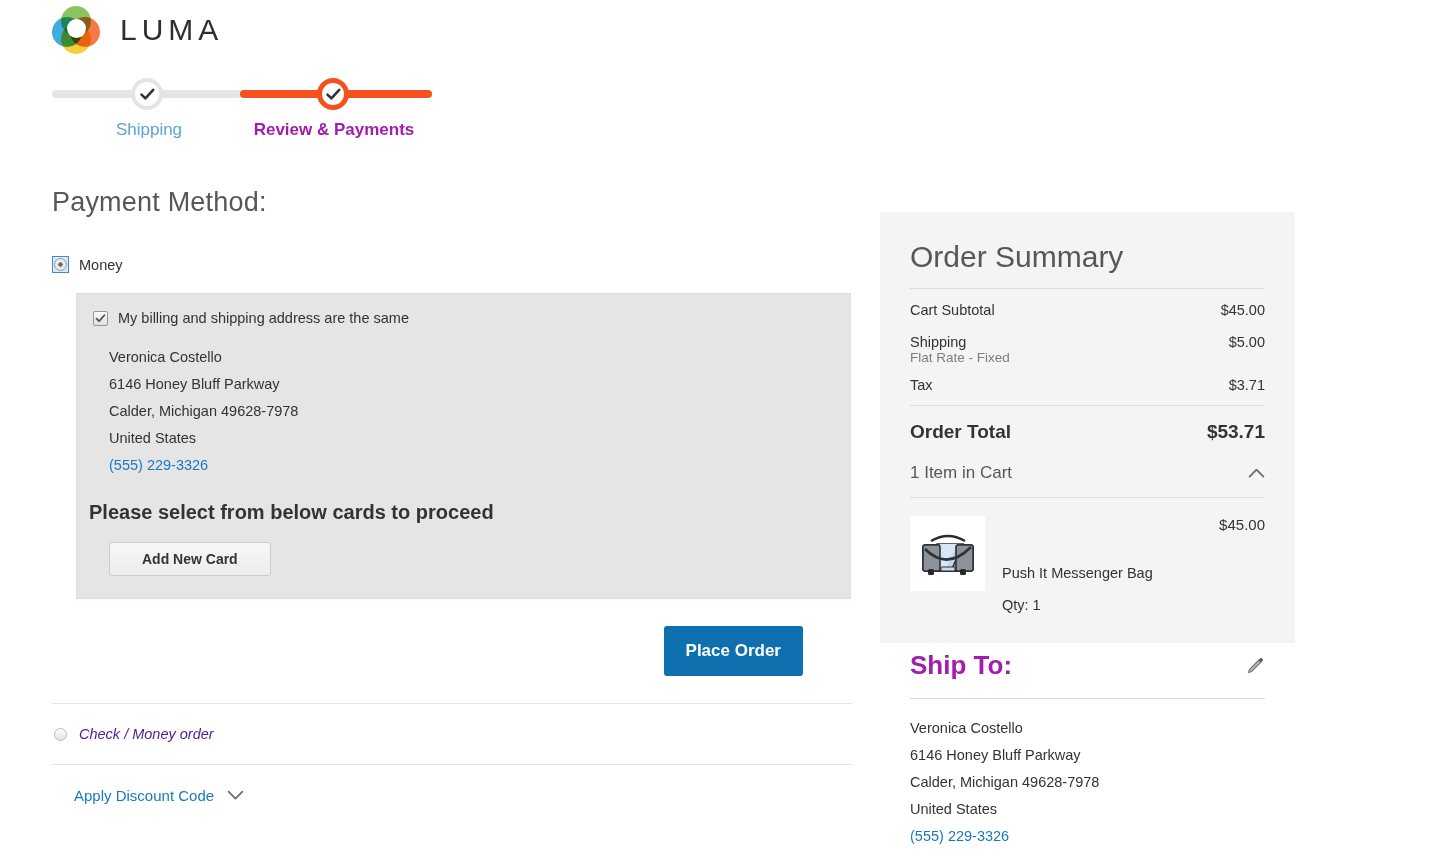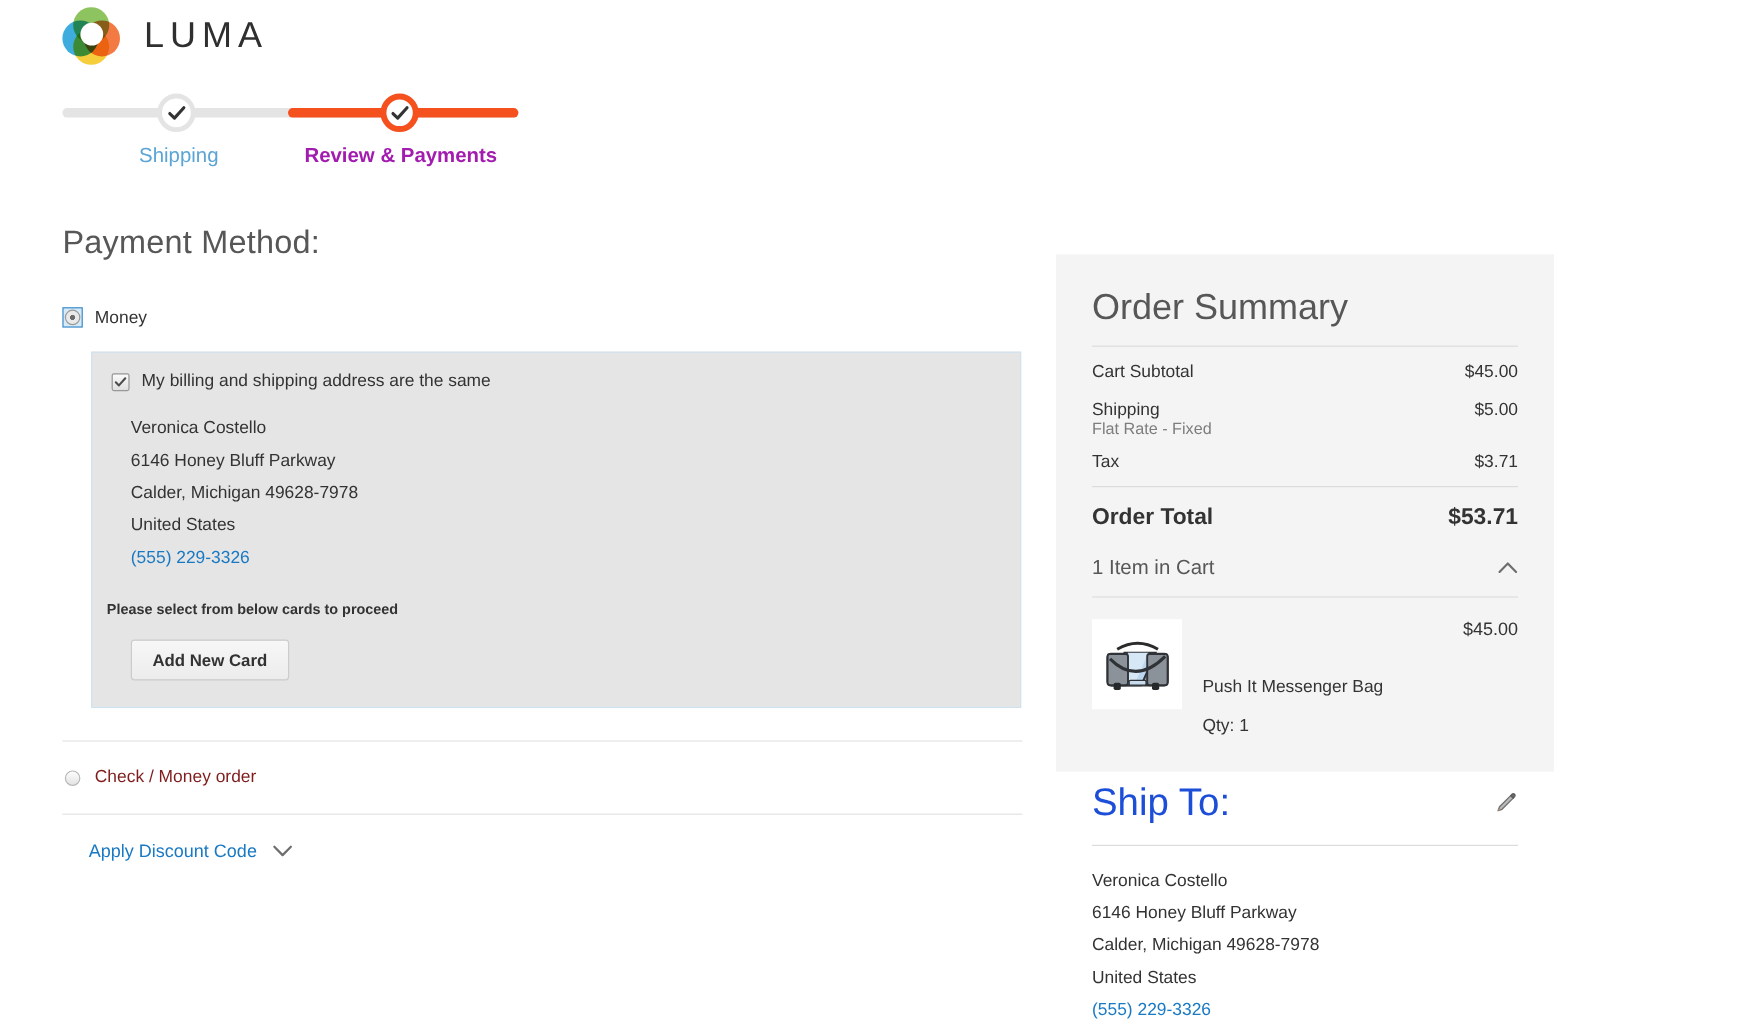--- a/index.html
+++ b/index.html
@@ -84,46 +84,46 @@
     width: 15px; height: 15px; border: 1px solid #989898; border-radius: 2px;
     background: linear-gradient(#fbfbfb, #dfdfdf);
     display: flex; align-items: center; justify-content: center; flex: 0 0 auto;
   }
   .checkbox svg { display: block; }
   .billing-check-label { font-size: 14.5px; color: #333; }
   .addr-lines { padding: 18px 0 0 32px; }
   .addr-lines div { font-size: 14.5px; line-height: 27px; color: #333; }
   .addr-lines .phone { color: #1979c3; }
   .select-cards {
-    font-size: 12px; font-weight: bold; color: #333;
+    font-size: 20px; font-weight: bold; color: #333;
     padding: 22px 0 0 12px;
   }
   .add-card-wrap { padding: 18px 0 0 32px; }
   .btn-add-card {
     display: inline-block; font-family: inherit; font-size: 14px; font-weight: bold;
     color: #333; background: linear-gradient(#f7f7f7, #ececec);
-    border: 1px solid #cccccc; border-radius: 3px; padding: 8px 17px; cursor: pointer;
+    border: 1px solid #cccccc; border-radius: 3px; padding: 8px 32px; cursor: pointer;
   }
 
   .place-order-row {
     display: flex; justify-content: flex-end; padding: 27px 49px 0 0; width: 800px;
   }
   .btn-place-order {
     font-family: inherit; font-size: 17px; font-weight: bold; color: #ffffff;
     background: #0e70ae; border: none; border-radius: 3px;
     padding: 15px 22px; cursor: pointer;
   }
 
   .divider { width: 800px; height: 1px; background: #e3e3e3; margin-top: 27px; }
   .check-money-row { display: flex; align-items: center; gap: 12px; padding: 22px 0 22px 2px; }
   .radio-plain {
     width: 13px; height: 13px; border-radius: 50%; border: 1px solid #b7b7b7;
     background: linear-gradient(#fdfdfd, #e3e3e3);
   }
-  .check-money-label { font-size: 14.5px; color: #7f1d1d; }
+  .check-money-label { font-size: 14.5px; color: #4c1d95; font-style: italic; }
   .discount-row { display: flex; align-items: center; gap: 13px; padding: 22px 0 0 22px; }
   .discount-label { font-size: 15px; color: #1979c3; cursor: pointer; }
   .chev-down svg { display: block; }
 
   
   .summary-panel {
     position: absolute; left: 880px; top: 212px; width: 415px;
     background: #f4f4f4; padding: 28px 30px 30px 30px;
   }
   .summary-title { font-size: 30px; font-weight: 300; color: #575757; margin: 0 0 14px 0; }
@@ -146,21 +146,21 @@
     display: flex; align-items: center; justify-content: center;
   }
   .thumb svg { display: block; }
   .item-info { flex: 1; display: flex; justify-content: space-between; }
   .item-name { font-size: 14.5px; color: #333; line-height: 20px; margin-top: 47px; }
   .item-qty { font-size: 14.5px; color: #333; margin-top: 14px; }
   .item-price { font-size: 15px; color: #333; }
 
   .shipto { position: absolute; left: 910px; top: 650px; width: 355px; }
   .shipto-head { display: flex; justify-content: space-between; align-items: center; }
-  .shipto-title { font-size: 32px; font-weight: 400; color: #1d4ed8; margin: 0; }
+  .shipto-title { font-size: 26px; font-weight: 700; color: #a21caf; margin: 0; }
   .pencil-btn { background: none; border: none; padding: 0; cursor: pointer; }
   .pencil-btn svg { display: block; }
   .shipto-hr { height: 1px; background: #dcdcdc; margin-top: 17px; }
   .shipto-lines { padding-top: 16px; }
   .shipto-lines div { font-size: 14.5px; line-height: 27px; color: #333; }
   .shipto-lines .phone { color: #1979c3; }
 </style>
 </head>
 <body>
 
@@ -228,20 +228,23 @@
         <div class="phone">(555) 229-3326</div>
       </div>
 
       <div class="select-cards">Please select from below cards to proceed</div>
 
       <div class="add-card-wrap">
         <button class="btn-add-card">Add New Card</button>
       </div>
     </div>
 
+    <div class="place-order-row">
+      <button class="btn-place-order">Place Order</button>
+    </div>
 
     <div class="divider"></div>
 
     <div class="check-money-row">
       <span class="radio-plain"></span>
       <span class="check-money-label">Check / Money order</span>
     </div>
 
     <div class="divider" style="margin-top:0"></div>
 

